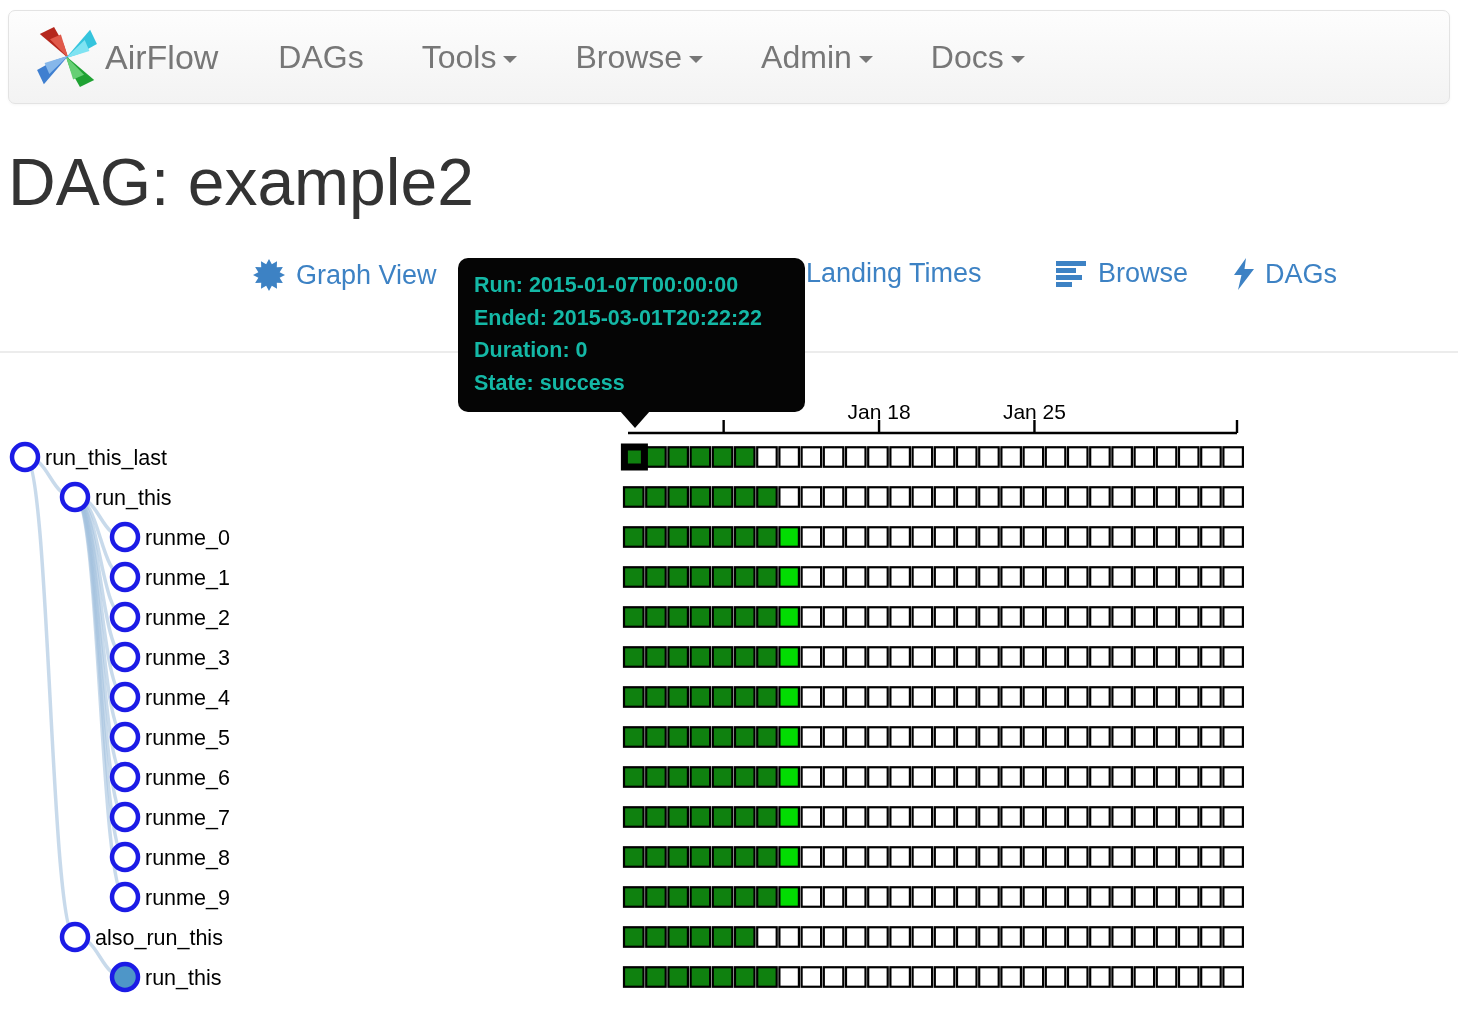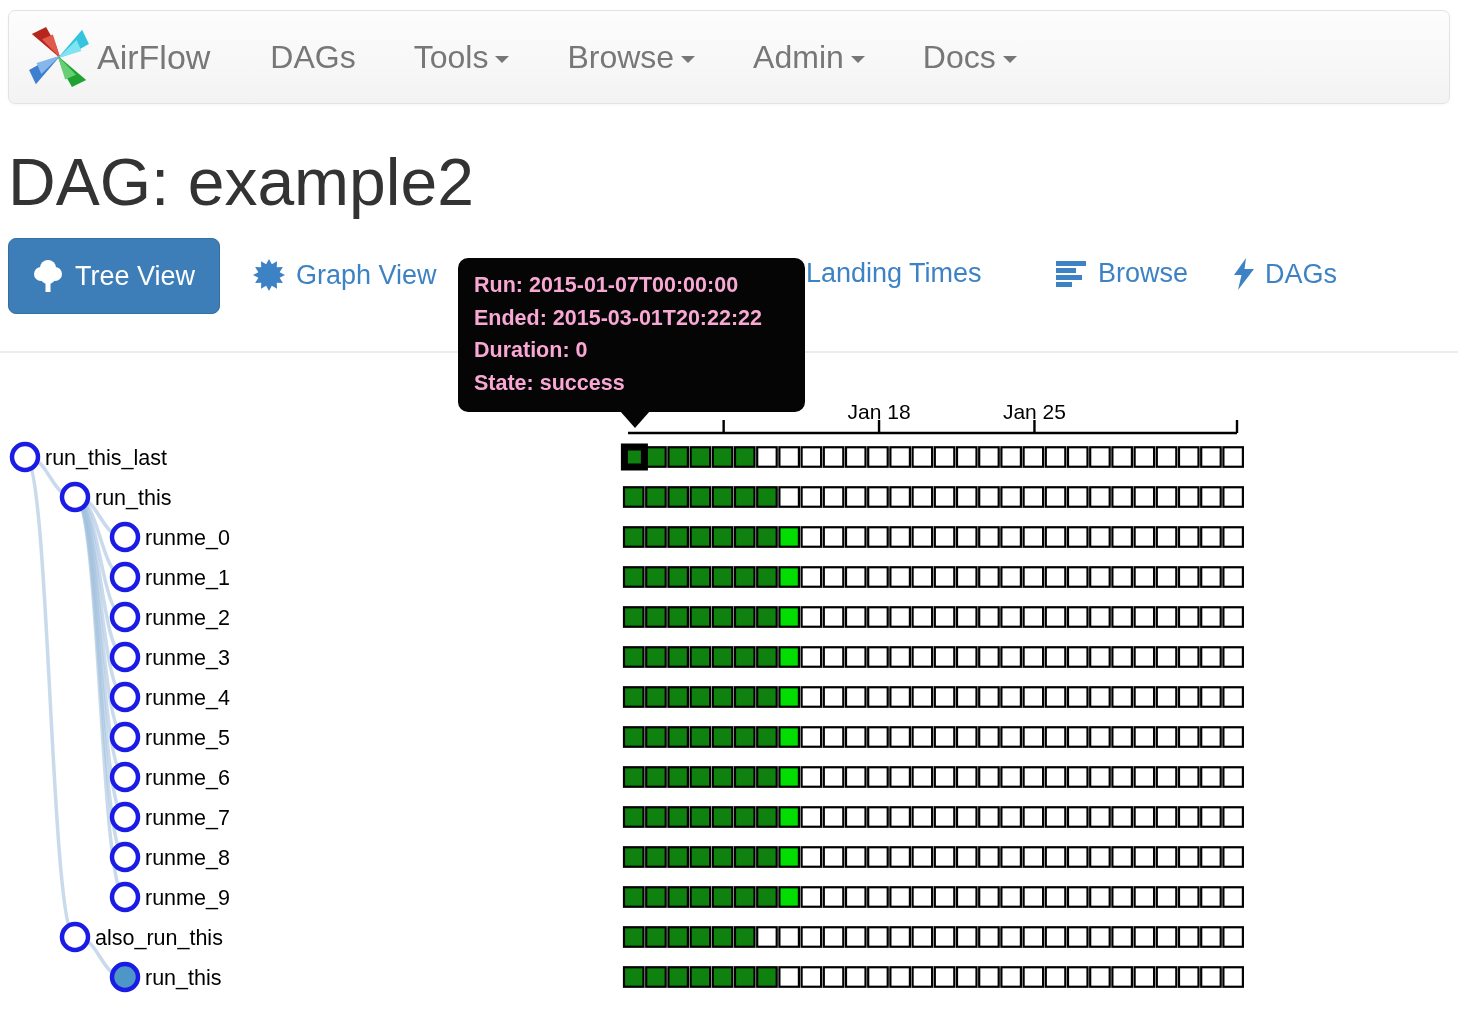--- a/index.html
+++ b/index.html
@@ -2,21 +2,21 @@
 <html><head>
 <meta charset="utf-8">
 <style>
   * { box-sizing: border-box; margin: 0; padding: 0; }
   html, body { width: 1458px; height: 1015px; background: #ffffff;
     font-family: "Liberation Sans", sans-serif; overflow: hidden; position: relative; }
 
   
   .navbar { position: absolute; left: 8px; right: 8px; top: 10px; height: 94px;
     background: linear-gradient(#fdfdfd, #f3f3f3); border: 1px solid #e3e3e3;
-    border-radius: 7px; display: flex; align-items: center; padding: 0 16px;
+    border-radius: 7px; display: flex; align-items: center; padding: 0 24px;
     box-shadow: 0 1px 3px rgba(0,0,0,.04); text-align: right; }
   .brand { display: flex; align-items: center; gap: 4px; color: #777;
     font-size: 34px; text-decoration: none; margin-right: 60px; }
   .brand svg { width: 68px; height: 68px; }
   .nav-item { color: #777; font-size: 32px; text-decoration: none; margin-right: 58px;
     display: inline-flex; align-items: center; gap: 7px; }
   .caret { display: inline-block; width: 0; height: 0; border-left: 7px solid transparent;
     border-right: 7px solid transparent; border-top: 7px solid #777; margin-top: 4px; }
 
   
@@ -28,21 +28,21 @@
   .btn-tree { position: absolute; left: 8px; top: 2px; width: 212px; height: 76px;
     background: #3d7eb8; border: 1px solid #356f9f; border-radius: 8px; color: #fff;
     font-size: 27px; font-family: "Liberation Sans", sans-serif;
     display: inline-flex; align-items: center; justify-content: center; gap: 12px; cursor: pointer; }
   .tab-link { position: absolute; top: 22px; color: #3d82c4; font-size: 27px;
     text-decoration: none; display: inline-flex; align-items: center; gap: 10px; }
   .rule { position: absolute; left: 0; top: 351px; width: 100%; height: 2px; background: #ececec; }
 
   
   .tooltip { position: absolute; left: 458px; top: 258px; width: 347px; z-index: 10;
-    background: #050505; color: #f9a8d4; border-radius: 10px; padding: 11px 16px 13px 16px;
+    background: #050505; color: #14b8a6; border-radius: 10px; padding: 11px 16px 13px 16px;
     font-size: 21.5px; font-weight: 600; line-height: 32.5px; }
   .tooltip-caret { position: absolute; left: 162px; bottom: -16px; width: 0; height: 0;
     border-left: 15px solid transparent; border-right: 15px solid transparent;
     border-top: 17px solid #050505; }
 
   
   #viz { position: absolute; left: 0; top: 0; z-index: 1; }
 </style>
 </head>
 <body>
@@ -86,30 +86,20 @@
   </a>
   <a class="nav-item" href="#">
     <span>Docs</span>
     <span class="caret"></span>
   </a>
 </nav>
 
 <h1 class="page-title">DAG: example2</h1>
 
 <div class="tabs">
-  <button class="btn-tree">
-    <svg width="30" height="34" viewBox="0 0 30 34">
-      <circle cx="15" cy="9" r="8" fill="#fff"></circle>
-      <circle cx="8" cy="15" r="7" fill="#fff"></circle>
-      <circle cx="22" cy="15" r="7" fill="#fff"></circle>
-      <circle cx="15" cy="17" r="8" fill="#fff"></circle>
-      <rect x="12.5" y="20" width="5" height="13" fill="#fff"></rect>
-    </svg>
-    <span>Tree View</span>
-  </button>
 
   <a class="tab-link" href="#" style="left:252px">
     <svg width="34" height="34" viewBox="-17 -17 34 34">
       <polygon id="seal" fill="#3d82c4" points="0.00,-16.00 2.85,-10.63 8.00,-13.86 7.78,-7.78 13.86,-8.00 10.63,-2.85 16.00,-0.00 10.63,2.85 13.86,8.00 7.78,7.78 8.00,13.86 2.85,10.63 0.00,16.00 -2.85,10.63 -8.00,13.86 -7.78,7.78 -13.86,8.00 -10.63,2.85 -16.00,0.00 -10.63,-2.85 -13.86,-8.00 -7.78,-7.78 -8.00,-13.86 -2.85,-10.63"></polygon>
     </svg>
     <span>Graph View</span>
   </a>
 
   <a class="tab-link" href="#" style="left:806px">
     <span>Landing Times</span>

